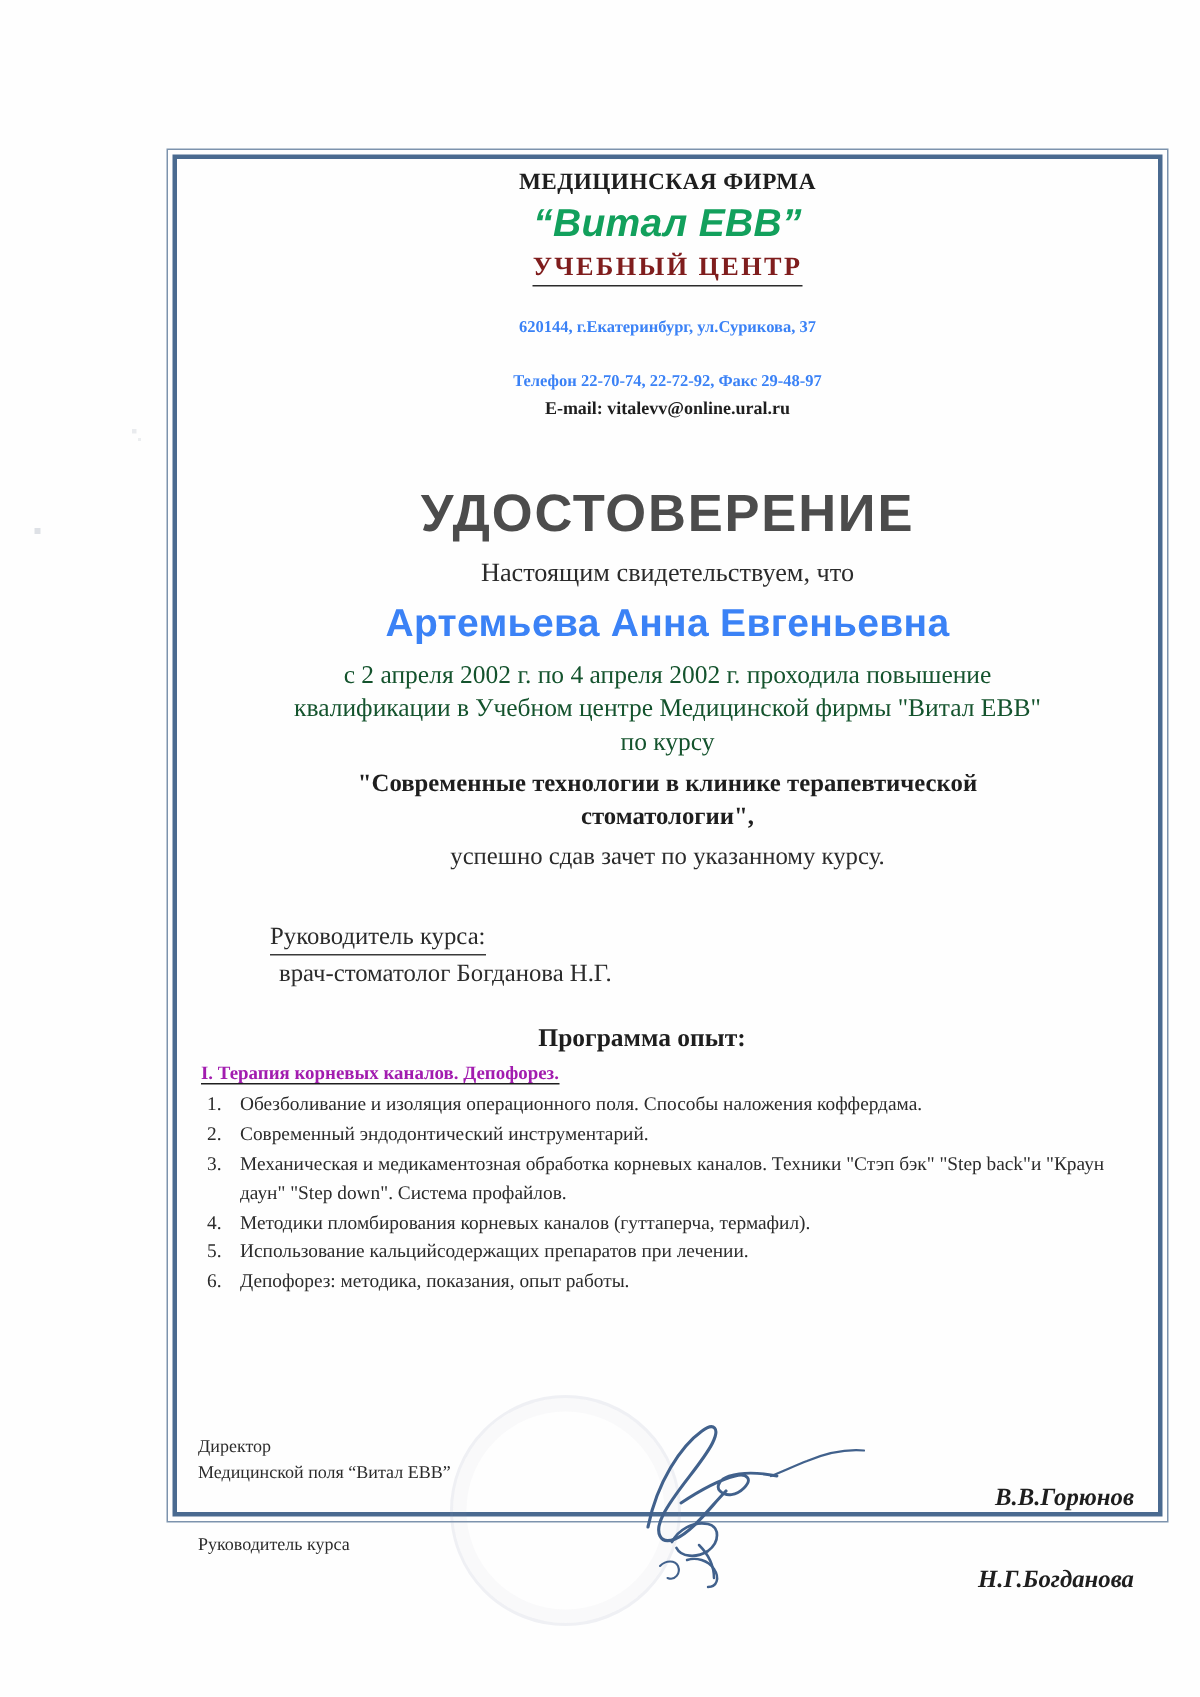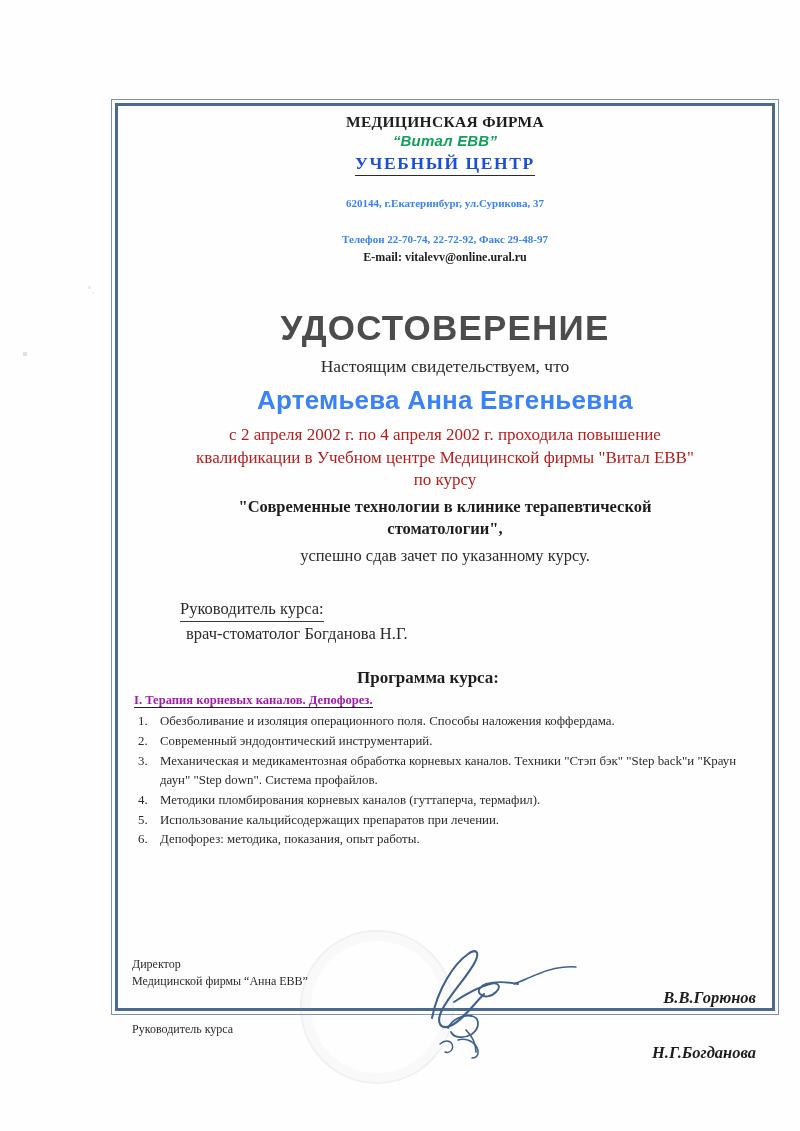--- a/index.html
+++ b/index.html
@@ -68,31 +68,31 @@
     font-weight: bold;
     font-size: 15.5px;
     letter-spacing: .3px;
     color: #1e1e1e;
     line-height: 1.25;
   }
   .lh-brand {
     font-family: "Liberation Sans", "DejaVu Sans", sans-serif;
     font-weight: bold;
     font-style: italic;
-    font-size: 15px;
+    font-size: 26px;
     color: #12a05c;
     line-height: 1.35;
     letter-spacing: .2px;
   }
   .lh-center {
     font-family: "Liberation Serif", "DejaVu Serif", serif;
     font-weight: bold;
     font-size: 17.5px;
     letter-spacing: 1.6px;
-    color: #1d4ed8;
+    color: #7f1d1d;
     line-height: 1.3;
     display: inline-block;
     border-bottom: 1.5px solid #2b2b2b;
     padding-bottom: 1px;
   }
   .lh-contact {
     font-family: "Liberation Serif", "DejaVu Serif", serif;
     font-weight: bold;
     font-size: 11px;
     color: #3b82f6;
@@ -133,21 +133,21 @@
     color: #3b82f6;
     margin-top: 9px;
     letter-spacing: .2px;
     line-height: 1.15;
   }
 
   
   #period-block {
     text-align: center;
     font-size: 17px;
-    color: #b91c1c;
+    color: #14532d;
     margin-top: 8px;
     line-height: 1.32;
   }
   #course-title {
     text-align: center;
     font-weight: bold;
     font-size: 16.5px;
     color: #1e1e1e;
     margin-top: 5px;
     line-height: 1.3;
@@ -320,21 +320,21 @@
 
         <div id="closing-line">успешно сдав зачет по указанному курсу.</div>
 
         <div id="supervisor-block">
           <div>
             <span id="supervisor-label">Руководитель курса:</span>
           </div>
           <div id="supervisor-name">врач-стоматолог Богданова Н.Г.</div>
         </div>
 
-        <div id="program-heading">Программа курса:</div>
+        <div id="program-heading">Программа опыт:</div>
         <div id="program-section">
           <span>I. Терапия корневых каналов. Депофорез.</span>
         </div>
 
         <ul id="program-list">
           <li>
             <span class="li-num">1.</span>
             <span class="li-text">Обезболивание и изоляция операционного поля. Способы наложения коффердама.</span>
           </li>
           <li>
@@ -370,21 +370,21 @@
               <path d="M96 44 C104 41, 112 37, 120 34 C132 29, 146 26, 158 27" stroke-width="1.5"></path>
               <path d="M30 88 C34 80, 44 74, 54 76 C62 78, 62 88, 54 94 C46 99, 36 98, 33 92" stroke-width="1.8"></path>
               <path d="M48 90 C54 96, 58 104, 58 112" stroke-width="1.7"></path>
               <path d="M40 100 C46 98, 54 100, 58 106 C62 112, 60 118, 54 118" stroke-width="1.6"></path>
               <path d="M22 104 C26 100, 32 100, 34 104 C36 109, 32 114, 27 112" stroke-width="1.4"></path>
             </g>
           </svg>
 
           <div id="sig-left">
             <div>Директор</div>
-            <div>Медицинской фирмы “Анна ЕВВ”</div>
+            <div>Медицинской поля “Витал ЕВВ”</div>
             <div id="sig-role-2">Руководитель курса</div>
           </div>
 
           <div id="sig-right">
             <div>В.В.Горюнов</div>
             <div id="sig-name-2">Н.Г.Богданова</div>
           </div>
 
         </div>
 

